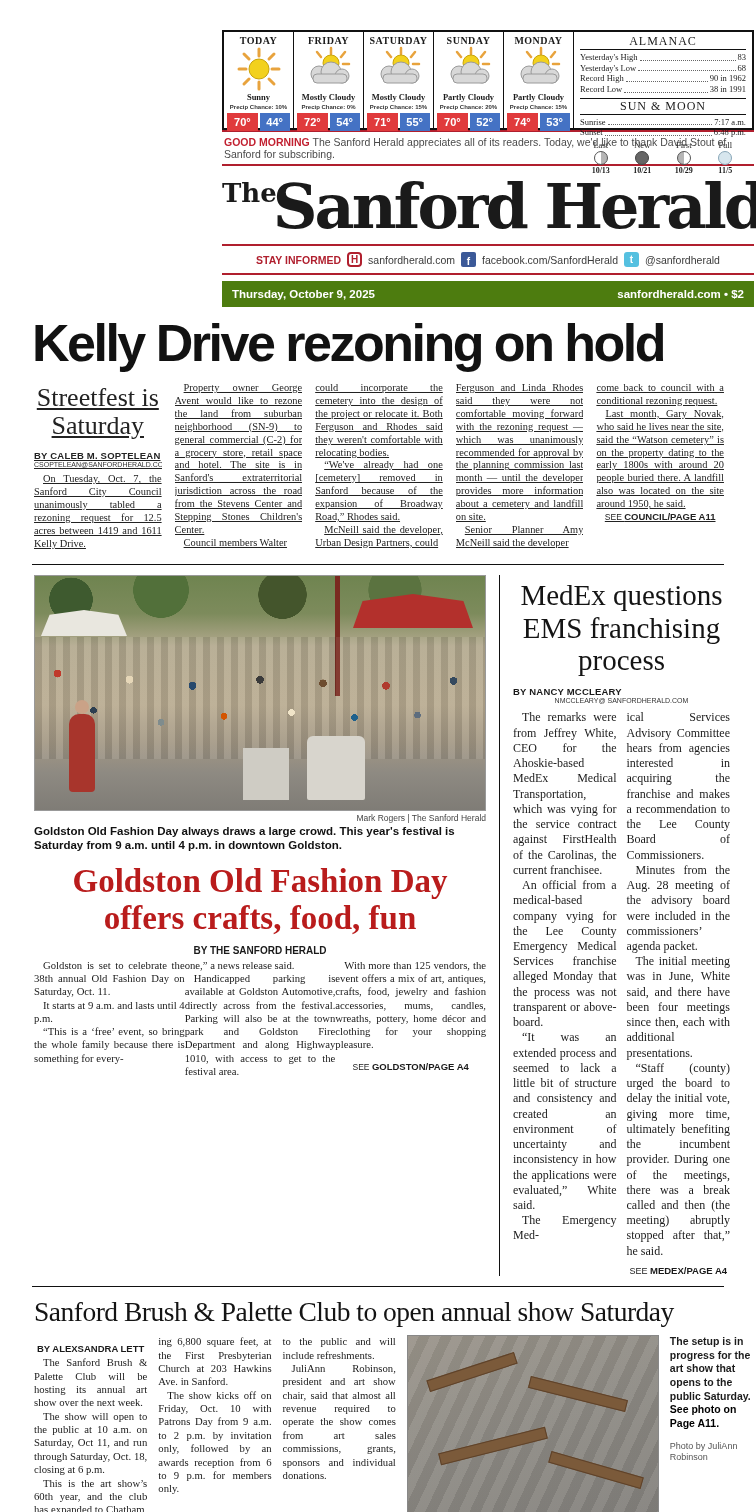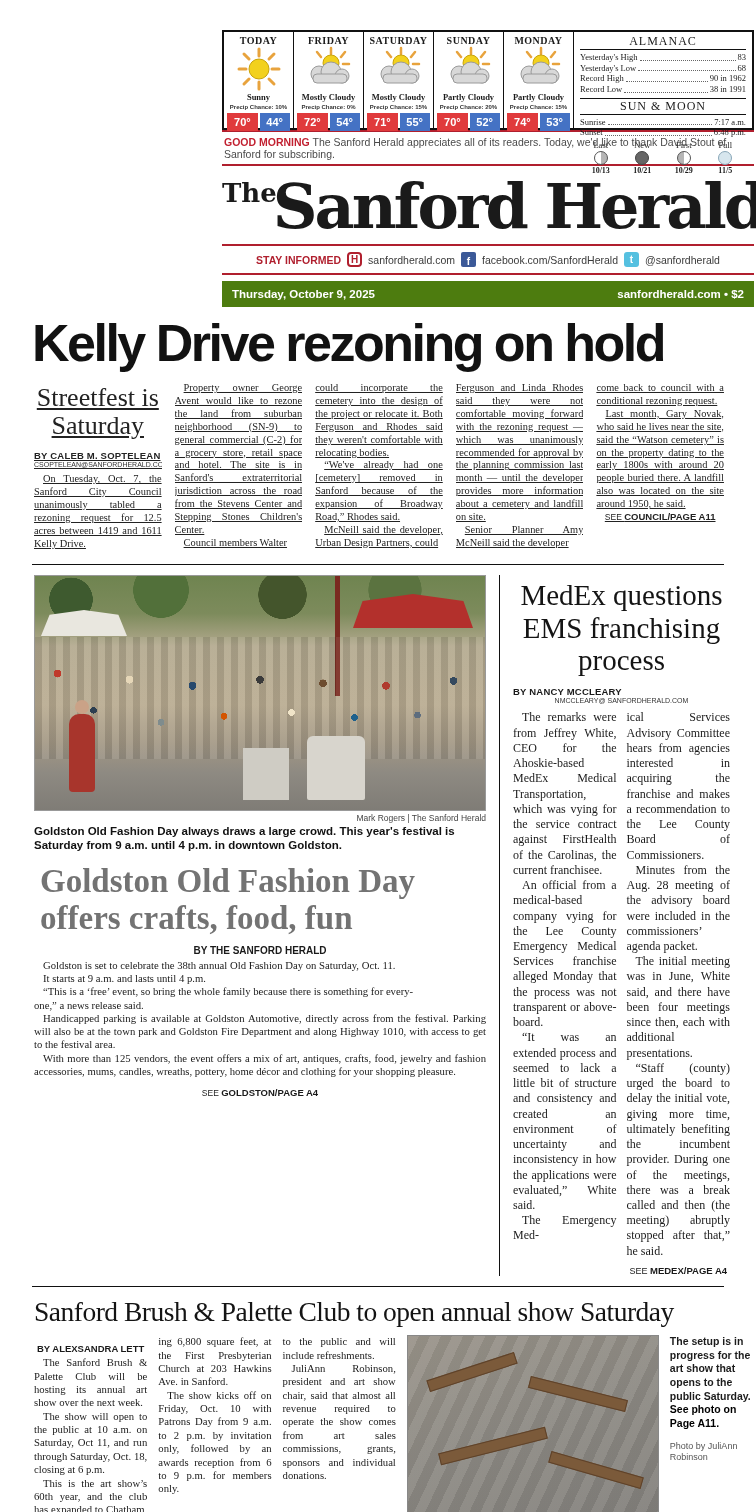--- a/index.html
+++ b/index.html
@@ -102,23 +102,23 @@
   .fp-tent-red { position:absolute; right:12px; top:18px; width:120px; height:34px; background:#b3302c; clip-path:polygon(0 100%, 8% 20%, 50% 0, 92% 20%, 100% 100%); }
   .fp-tent-white { position:absolute; left:6px; top:34px; width:86px; height:26px; background:#e9e7df; clip-path:polygon(0 100%, 10% 18%, 50% 0, 90% 18%, 100% 100%); }
   .fp-pole { position:absolute; left:300px; top:0; width:5px; height:120px; background:#7a2a20; }
   .fp-person-red { position:absolute; left:34px; bottom:18px; width:26px; height:78px; background:#a8352c; border-radius:10px 10px 4px 4px; }
   .fp-person-red::before { content:""; position:absolute; top:-14px; left:6px; width:14px; height:14px; border-radius:50%; background:#caa287; }
   .fp-chair { position:absolute; right:120px; bottom:10px; width:58px; height:64px; background:#d8d5cd; border-radius:6px 6px 2px 2px; box-shadow:-70px 6px 0 -6px #cfccc4; }
 
   .photo-credit { text-align:right; font:8.5px "Liberation Sans", sans-serif; color:#444; margin-top:2px; }
   .photo-caption { font:700 11.5px/1.25 "Liberation Sans", sans-serif; color:#111; margin-top:1px; }
 
-  .goldston-headline { font:700 33px/1.12 "Liberation Serif", serif; text-align:left; margin:10px 6px 8px; color:#737373; }
+  .goldston-headline { font:700 33px/1.12 "Liberation Serif", serif; text-align:center; margin:10px 6px 8px; color:#b91c1c; }
   .goldston-byline { font:700 10px "Liberation Sans", sans-serif; text-align:center; margin-bottom:3px; }
-  .goldston-cols { display:flex; gap:0; font:10.7px/1.24 "Liberation Serif", serif; text-align:justify;flex-direction:column; }
+  .goldston-cols { display:flex; gap:0; font:10.7px/1.24 "Liberation Serif", serif; text-align:justify; }
   .goldston-cols .col { flex:1; }
 
   .medex-headline { font:400 29px/1.12 "Liberation Serif", serif; text-align:center; margin:4px 0 10px; color:#141414; }
   .medex-byline { text-align:center; margin-bottom:6px; }
   .medex-byline .byline-email { margin-bottom:0; }
   .medex-cols { display:flex; gap:10px; font:12px/1.27 "Liberation Serif", serif; text-align:justify; }
   .medex-cols .col { flex:1; }
   .medex-cols .jump { font-size:9px; margin-top:6px; }
 
   

